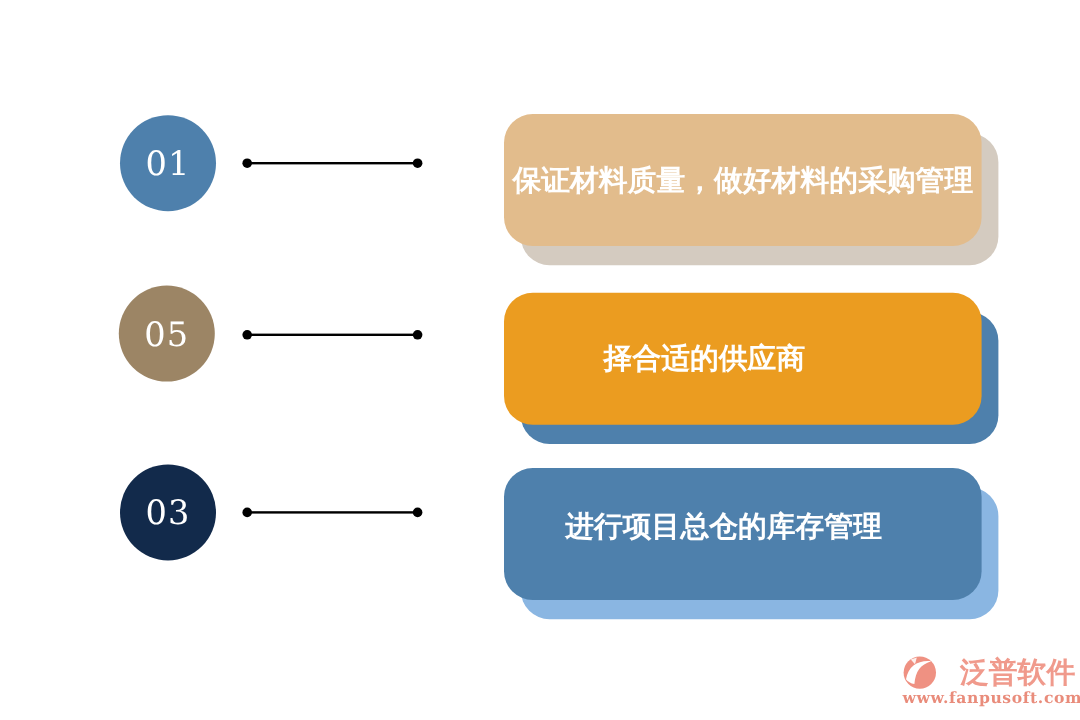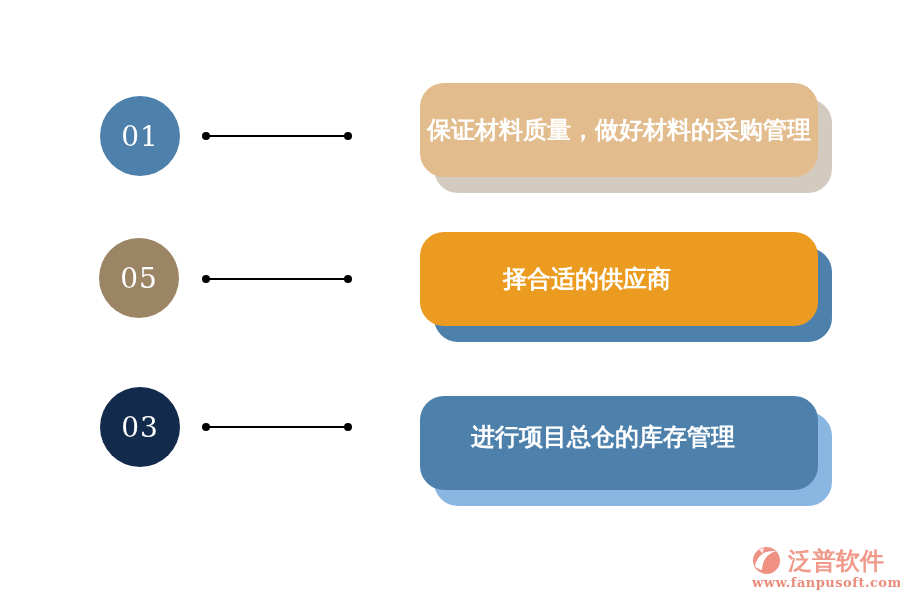--- a/index.html
+++ b/index.html
@@ -54,31 +54,32 @@
     top: -3px;
   }
   .connector::before { left: -3px; }
   .connector::after  { right: -3px; }
 
   
   .card {
     position: absolute;
     left: 420px;
     width: 398px;
-    height: 94px;
+    height: 110px;
     border-radius: 24px;
     background: var(--bg);
     box-shadow: 14px 16px 0 0 var(--shadow);
     display: flex;
     align-items: center;
     justify-content: center;
+    margin-top: 12px;
   }
   .row1 .card { top: 83px; }
   .row2 .card { top: 232px; }
-  .row3 .card { top: 396px; font-family: Liberation Serif, serif; }
+  .row3 .card { top: 378px; font-family: Liberation Serif, serif; }
   .label {
     font-size: 24px;
     font-weight: 700;
     color: #ffffff;
     white-space: nowrap;
   }
   .row2 .label { transform: translateX(-32px); }
   .row3 .label { transform: translateX(-16px) translateY(-6px); }
 
   
@@ -86,21 +87,21 @@
     position: absolute;
     left: 752px;
     top: 546px;
     display: flex;
     flex-direction: column;
     align-items: flex-start;
   }
   .brandrow {
     display: flex;
     align-items: center;
-    gap: 7px;
+    gap: 19px;
   }
   .wicon { width: 29px; height: 29px; display: block; }
   .brand {
     font-size: 24px;
     font-weight: 700;
     color: var(--brand-color);
     white-space: nowrap;
     line-height: 1;
   }
   .url {

